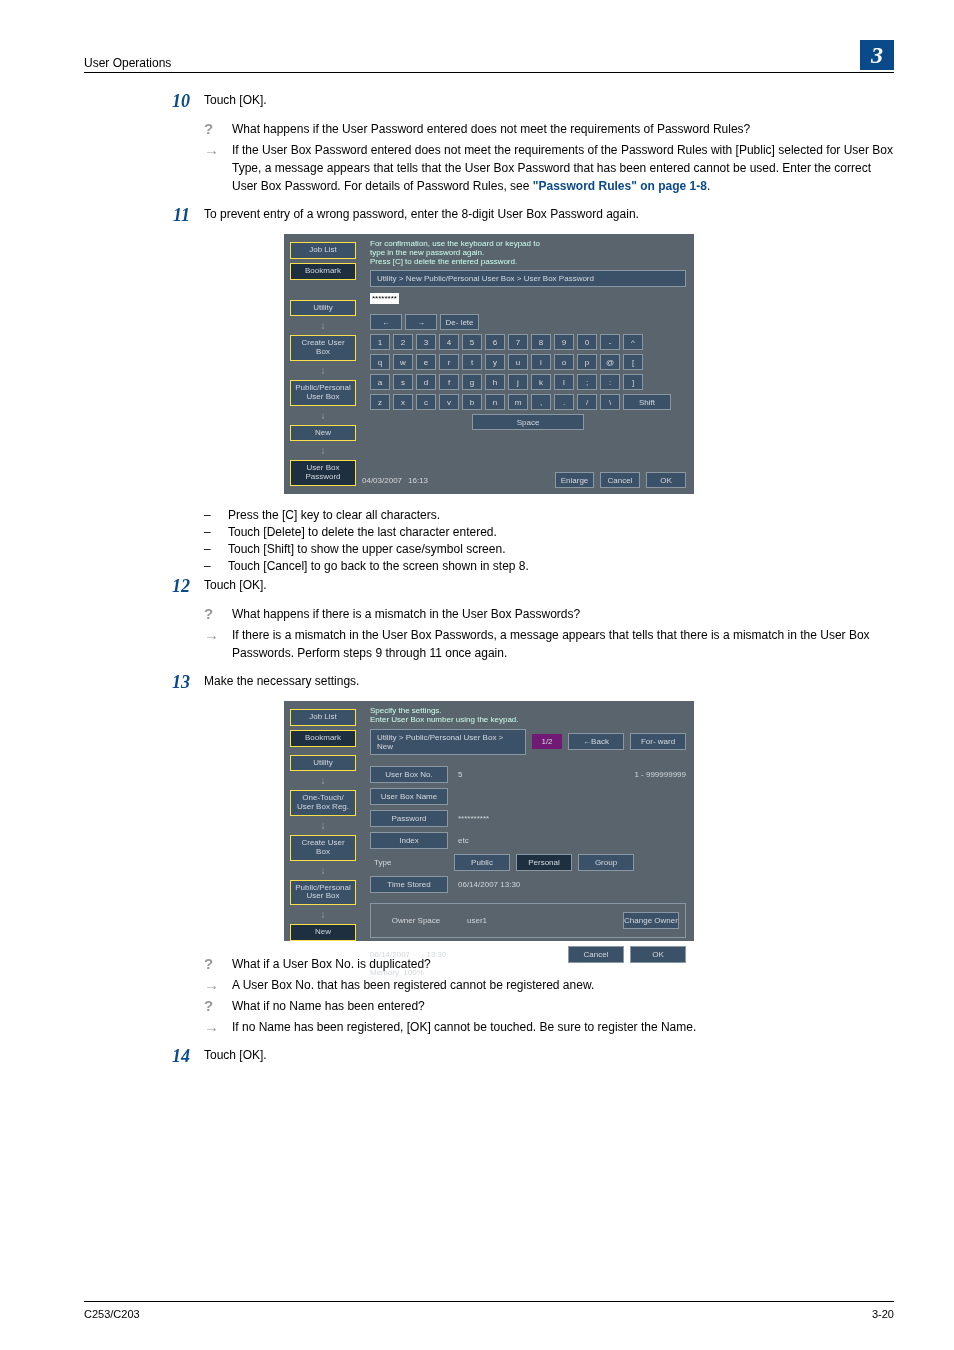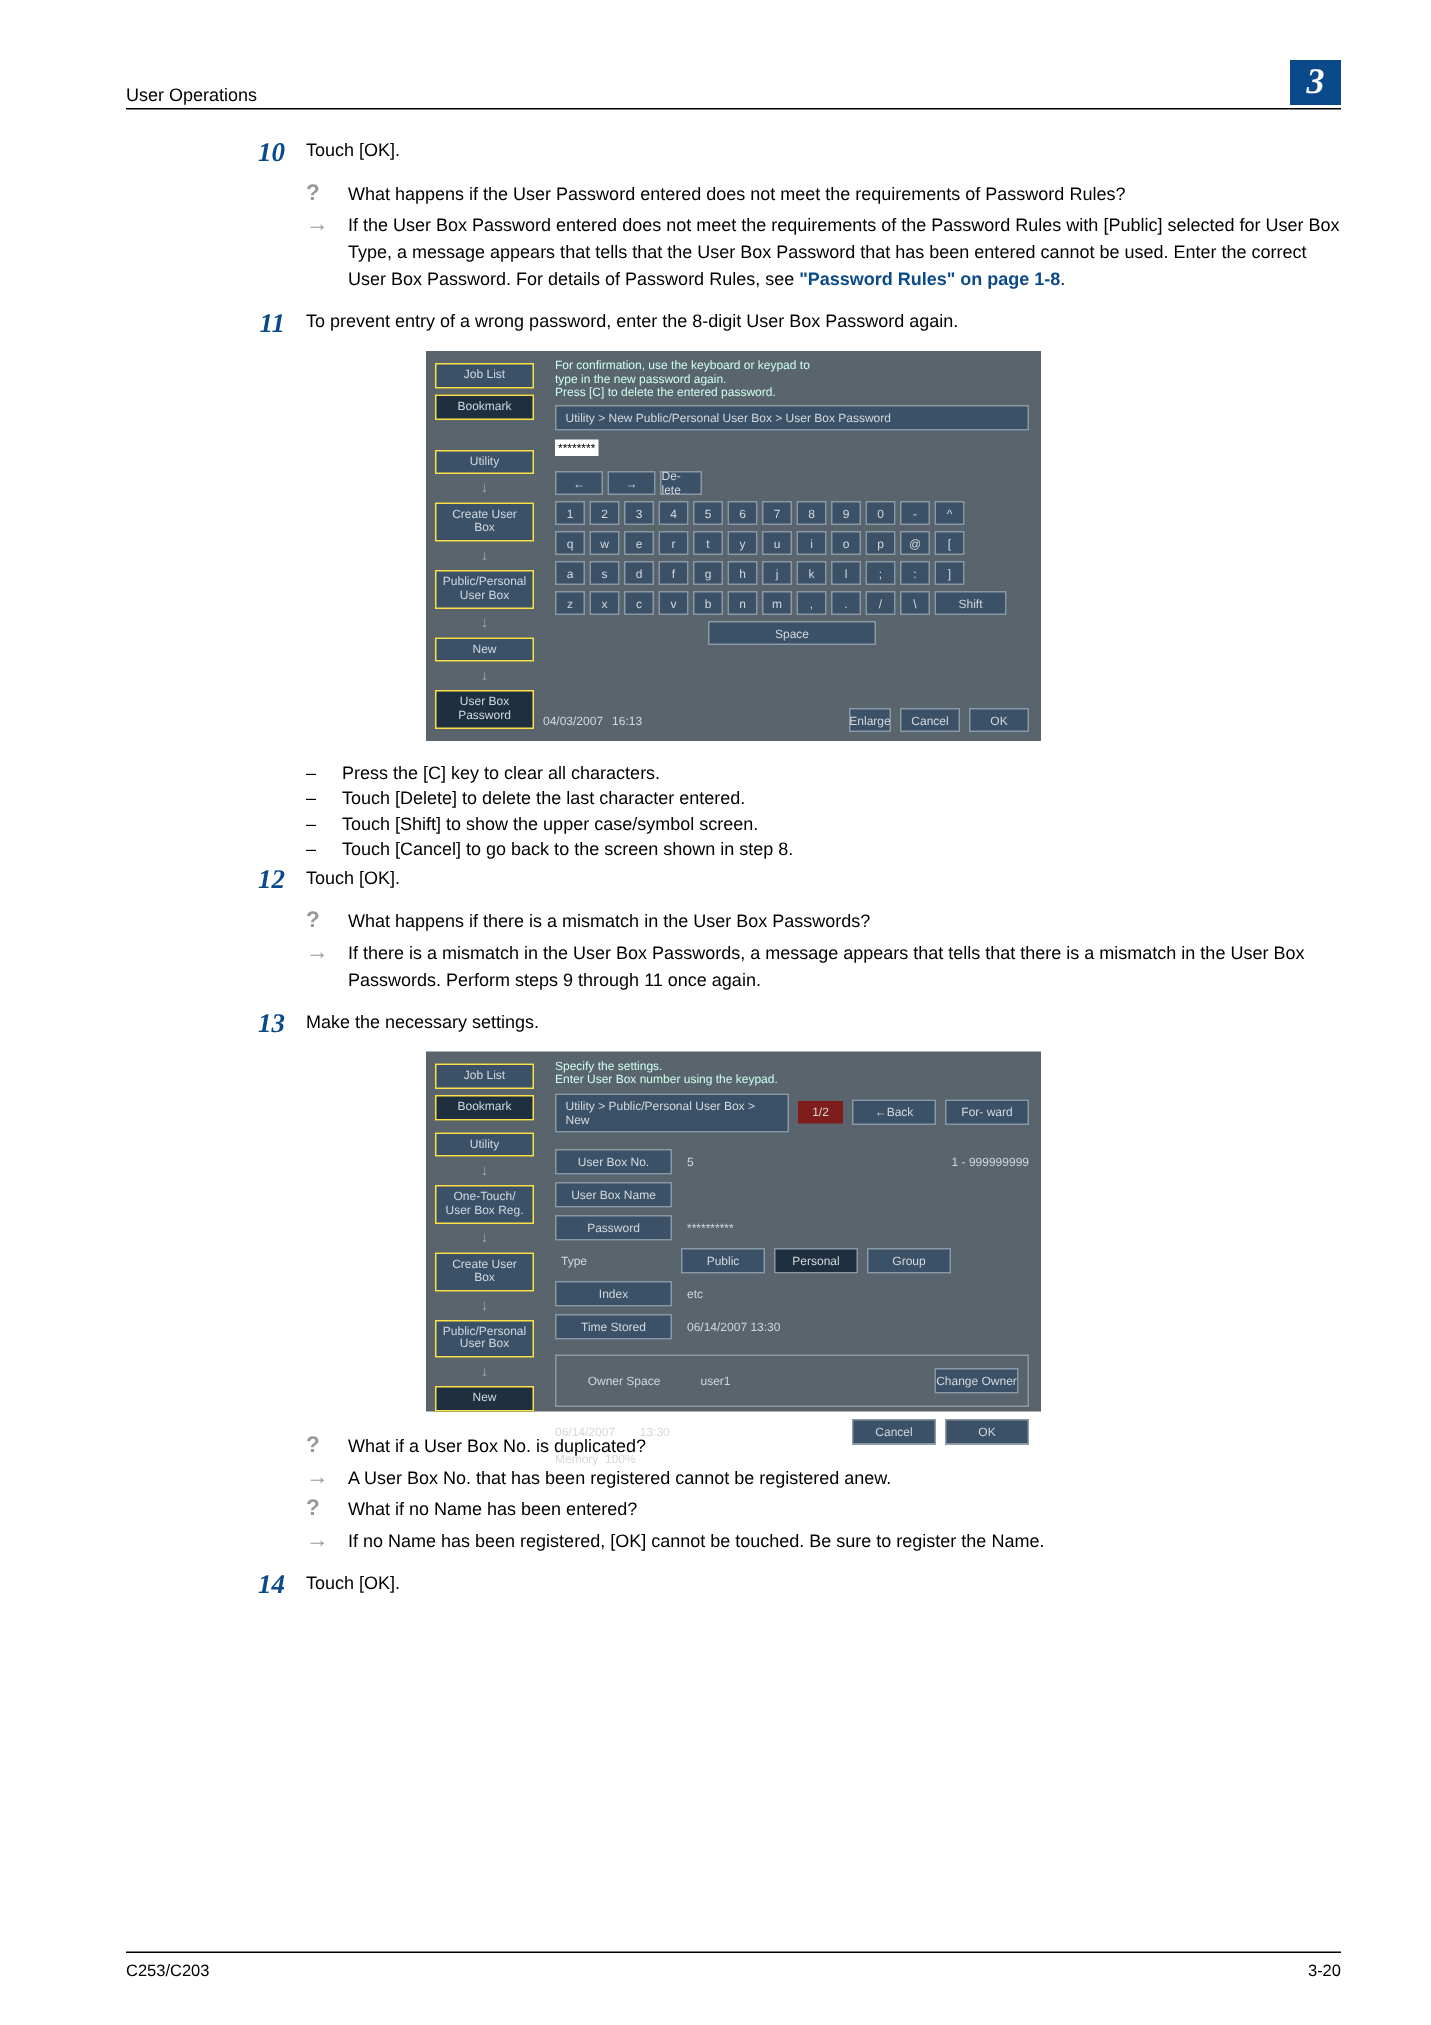--- a/index.html
+++ b/index.html
@@ -27,21 +27,21 @@
   .btn{background:#3b5168;border:1px solid #fde047;color:#d0d8e0;text-align:center;padding:3px 4px;font-size:8px;line-height:1.1}
   .btn.sel{background:#1e3040}
   .arr{color:#9aa8b4;text-align:center;font-size:10px}
   .rcol1{position:absolute;left:78px;top:0;right:0;height:100%;padding:6px 8px}
   .msg{color:#cfe;font-size:8px;line-height:1.1;margin-bottom:4px}
   .crumb{background:#3b5168;border:1px solid #8a98a4;padding:3px 6px;margin-bottom:6px}
   .inp{background:#fff;color:#000;display:inline-block;padding:1px 2px;font-size:8px;margin-bottom:10px}
   .krow{display:flex;gap:3px;margin-bottom:4px}
   .key{background:#3b5168;border:1px solid #8a98a4;width:20px;height:16px;display:flex;align-items:center;justify-content:center;font-size:8px}
   .key.w{width:32px}
-  .key.wide{width:28px}
+  .key.wide{width:39px}
   .key.shift{width:48px}
   .key.space{width:112px}
   .key.ok{width:40px}
   .footer1{position:absolute;left:78px;right:8px;bottom:6px;display:flex;align-items:center;gap:6px;font-size:8px}
   
   .s2{height:240px}
   .rcol2{position:absolute;left:78px;top:0;right:0;height:100%;padding:6px 8px}
   .fieldrow{display:flex;gap:6px;margin-bottom:5px;align-items:center}
   .flabel{background:#3b5168;border:1px solid #8a98a4;width:78px;padding:3px 4px;font-size:8px;text-align:center}
   .fval{color:#cfd6dc;font-size:8px;padding-left:4px}
@@ -233,48 +233,48 @@
       <div class="arr">↓</div>
       <div class="btn sel">New</div>
     </div>
     <div class="rcol2">
       <div class="msg">
           <div>Specify the settings.</div>
           <div>Enter User Box number using the keypad.</div>
         </div>
       <div class="fieldrow">
         <div class="crumb" style="flex:1;margin:0">Utility &gt; Public/Personal User Box &gt; New</div>
-        <div class="seg" style="width:30px;background:#7f1d1d;border:none">1/2</div>
+        <div class="seg" style="width:30px;background:#701a75;border:none">1/2</div>
         <div class="seg">←Back</div>
         <div class="seg">For-
 ward</div>
       </div>
       <div style="height:6px"></div>
       <div class="fieldrow">
           <div class="flabel">User Box No.</div>
           <div class="fval">5</div>
           <div class="fval" style="margin-left:auto">1 - 999999999</div>
         </div>
       <div class="fieldrow">
           <div class="flabel">User Box Name</div>
         </div>
       <div class="fieldrow">
           <div class="flabel">Password</div>
           <div class="fval">**********</div>
+        </div>
+      <div class="fieldrow">
+          <div class="flabel">Index</div>
+          <div class="fval">etc</div>
         </div>
       <div class="fieldrow">
         <div class="flabel" style="background:#5a646c;border:none;text-align:left">Type</div>
         <div class="seg">Public</div>
         <div class="seg sel">Personal</div>
         <div class="seg">Group</div>
       </div>
-      <div class="fieldrow">
-          <div class="flabel">Index</div>
-          <div class="fval">etc</div>
-        </div>
       <div class="fieldrow">
           <div class="flabel">Time
 Stored</div>
           <div class="fval">06/14/2007  13:30</div>
         </div>
       <div class="box">
         <div class="flabel" style="background:#5a646c;border:none">Owner Space</div>
         <div class="fval">user1</div>
         <div style="flex:1"></div>
         <div class="seg">Change

